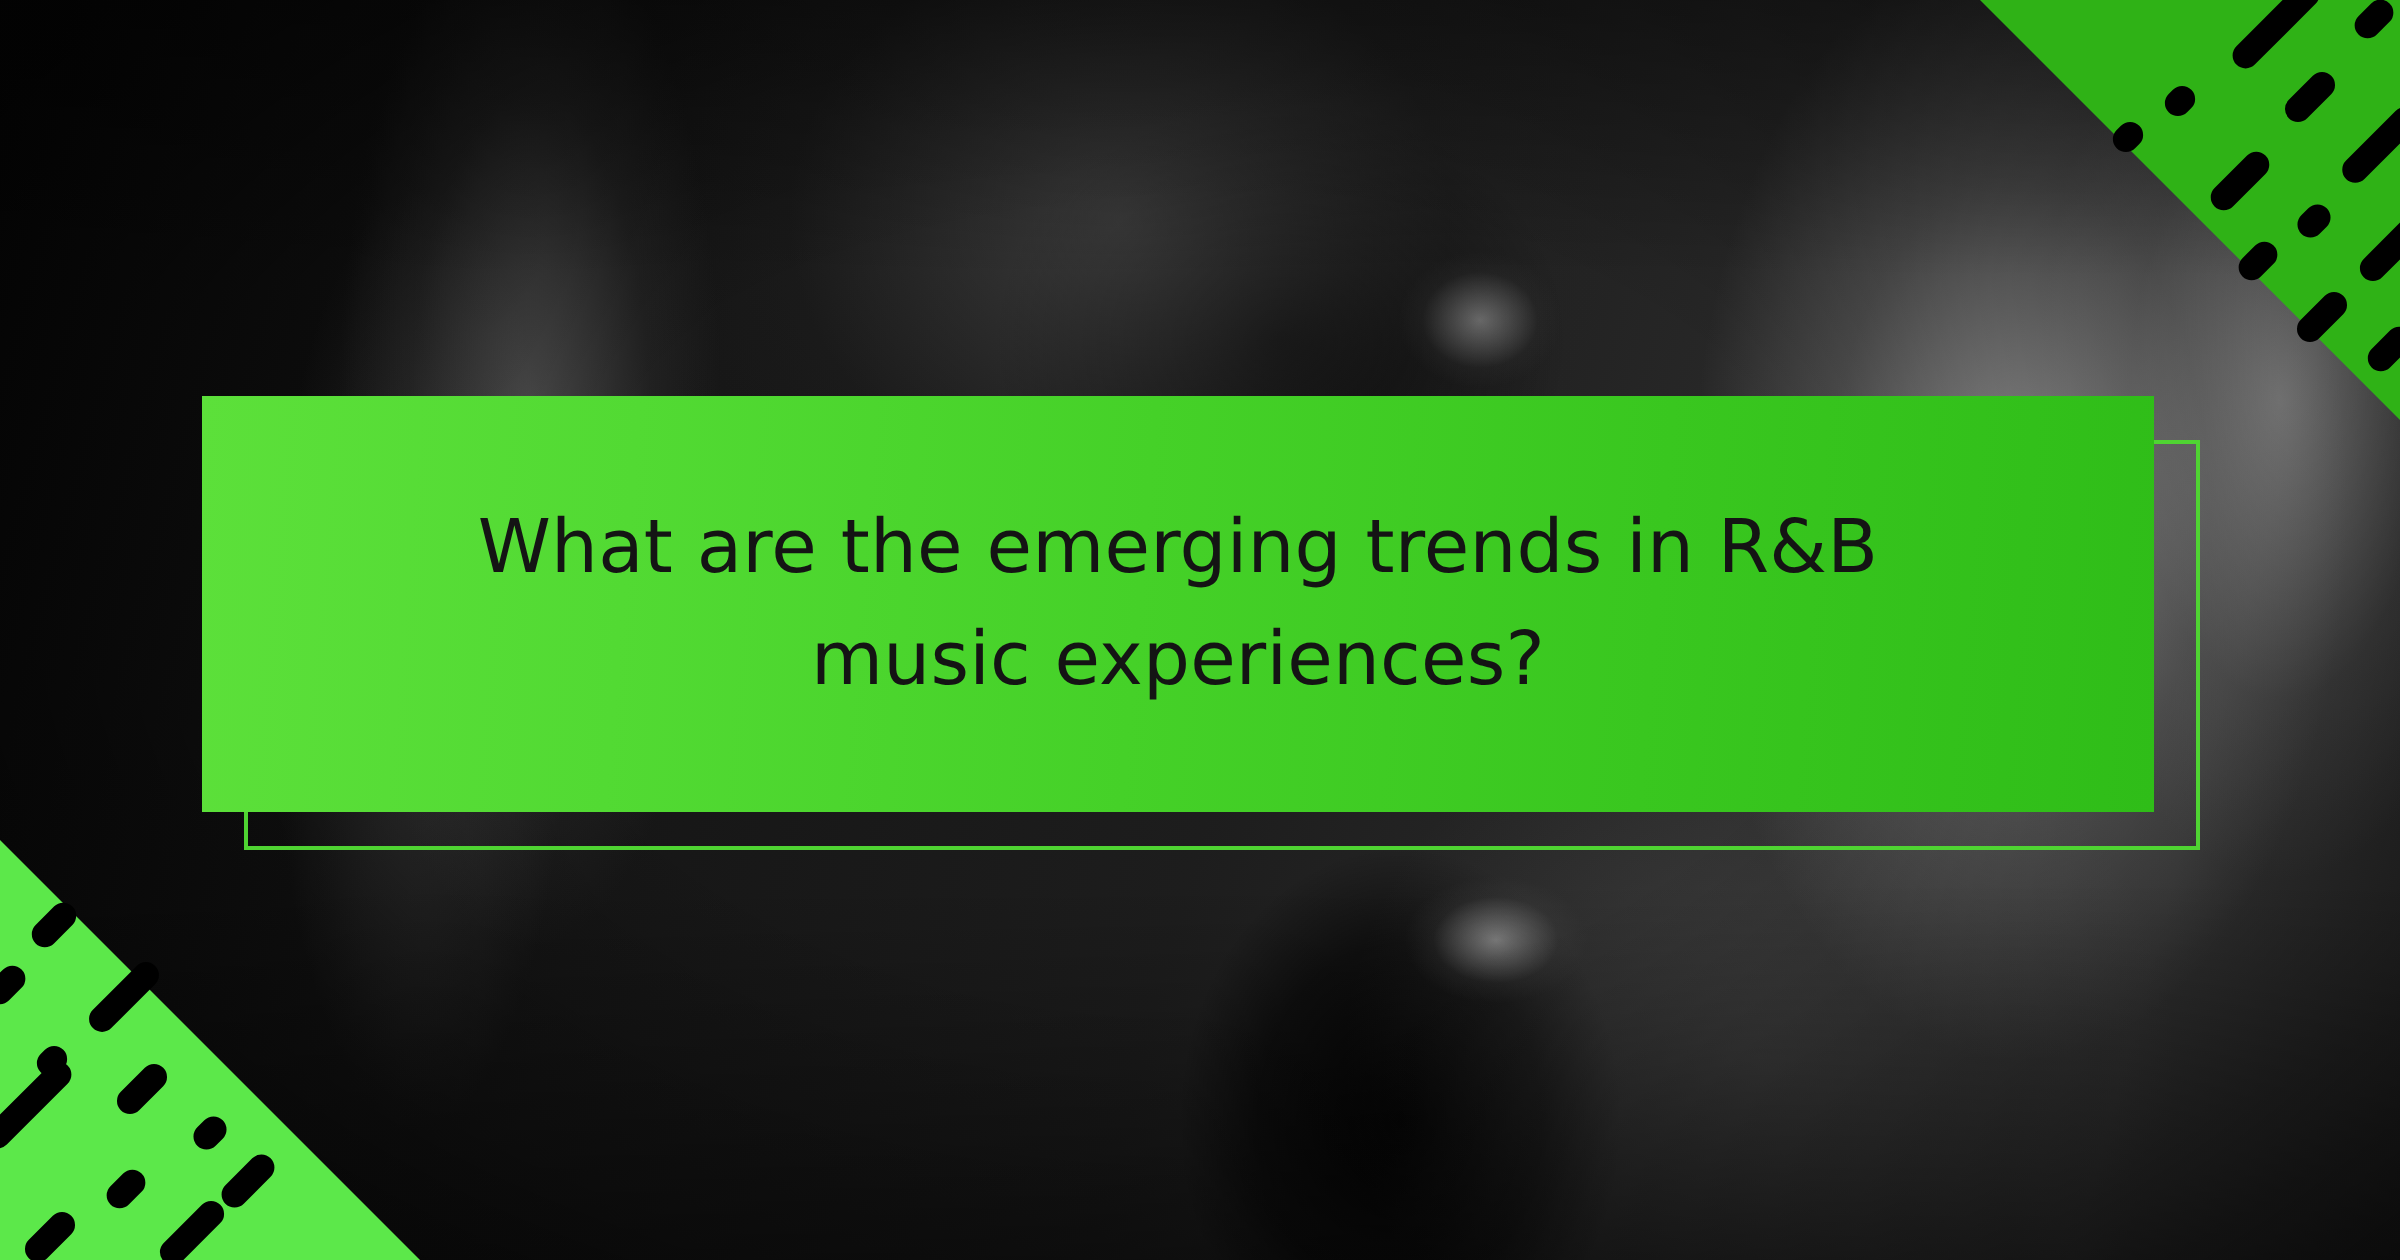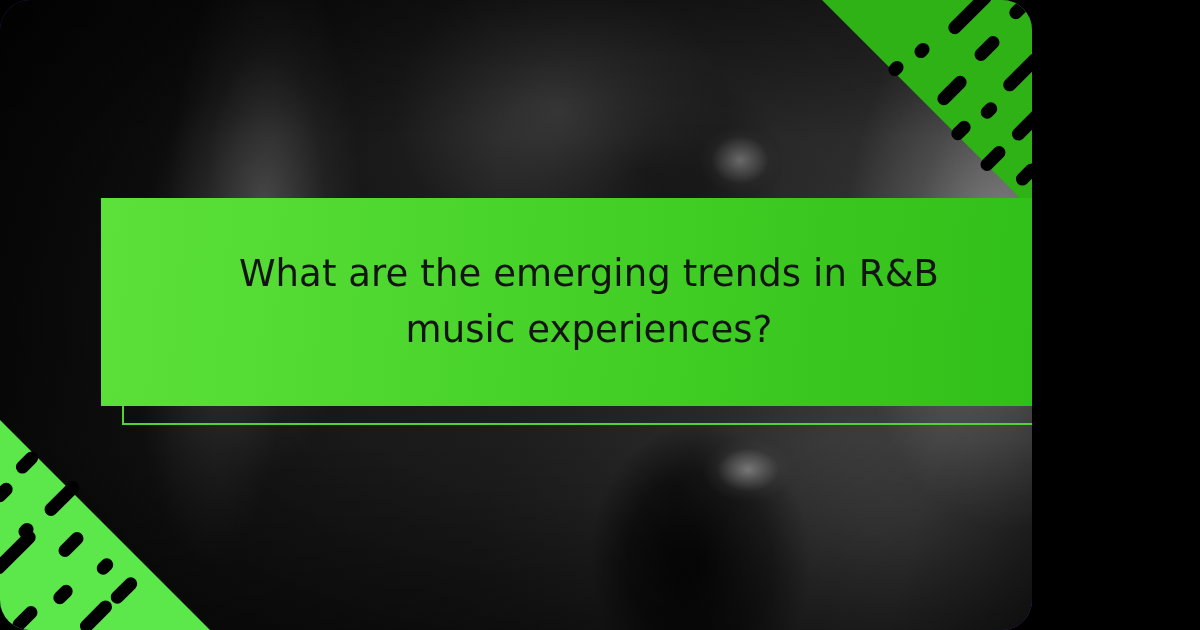--- a/index.html
+++ b/index.html
@@ -7,25 +7,24 @@
     margin: 0;
     padding: 0;
     background: #000;
   }
   body {
     font-family: "DejaVu Sans", "Liberation Sans", sans-serif;
   }
 
   .stage {
     position: relative;
-    width: 1032px;
+    width: 1200px;
     height: 630px;
     overflow: hidden;
     background: #6d28d9;
-    border-radius: 30px;
   }
 
   
   .bg-photo {
     position: absolute;
     inset: 0;
     filter: blur(0px);
     background-color: #0a0a0a;
     background-image:
       

